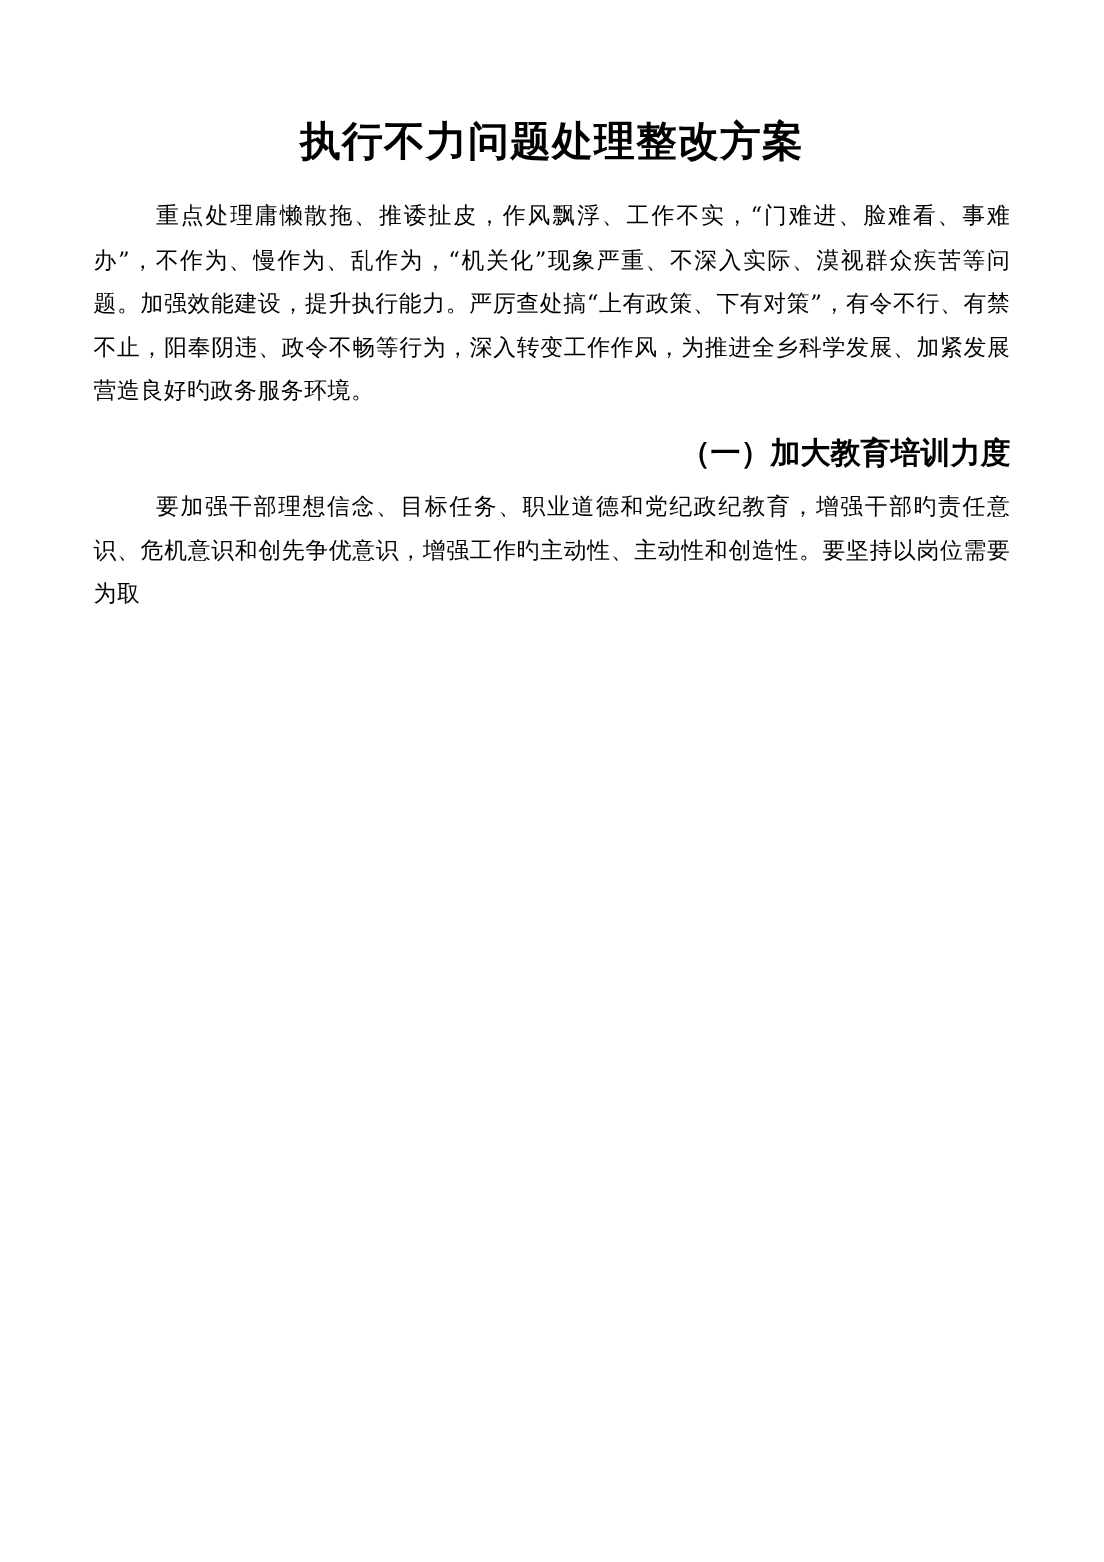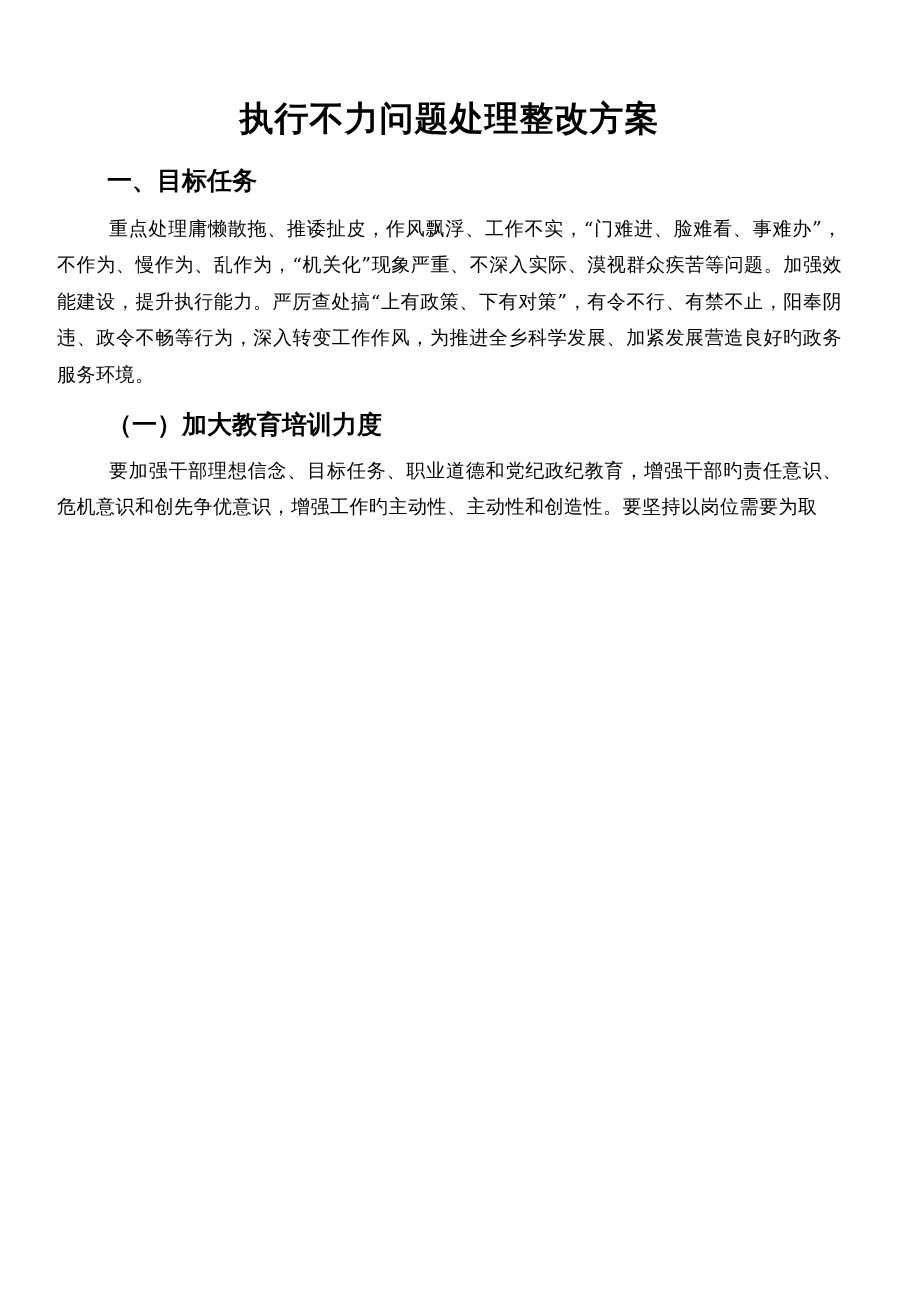--- a/index.html
+++ b/index.html
@@ -11,21 +11,21 @@
     width: 920px;
     height: 1302px;
     font-family: "DejaVu Serif", "Liberation Serif", serif;
     color: #000000;
     overflow: hidden;
   }
   .page {
     width: 920px;
     height: 1302px;
     box-sizing: border-box;
-    padding: 96px 78px 40px 57px;
+    padding: 96px 78px 40px 78px;
     position: relative;
   }
   .doc-title {
     font-family: "DejaVu Sans", "Liberation Sans", sans-serif;
     font-weight: bold;
     font-size: 34px;
     letter-spacing: 1px;
     text-align: center;
     margin: 0 0 22px 0;
     line-height: 1.3;
@@ -38,37 +38,37 @@
     margin: 16px 0 10px 0;
     text-indent: 50px;
   }
   .sub-heading {
     font-family: "DejaVu Sans", "Liberation Sans", sans-serif;
     font-weight: bold;
     font-size: 25px;
     line-height: 1.5;
     margin: 14px 0 8px 0;
     text-indent: 50px;
+    text-align: right;
   }
   .body-para {
     font-family: "DejaVu Serif", "Liberation Serif", serif;
     font-size: 19px;
     line-height: 1.92;
     margin: 0 0 10px 0;
     text-indent: 52px;
     text-align: justify;
     text-justify: inter-ideograph;
     letter-spacing: 0.5px;
   }
   .tight {
     margin-bottom: 4px;
   }
 </style>
 </head>
 <body>
 
 <div class="page">
   <h1 class="doc-title">执行不力问题处理整改方案</h1>
-  <div class="section-heading">一、目标任务</div>
   <p class="body-para">重点处理庸懒散拖、推诿扯皮，作风飘浮、工作不实，“门难进、脸难看、事难办”，不作为、慢作为、乱作为，“机关化”现象严重、不深入实际、漠视群众疾苦等问题。加强效能建设，提升执行能力。严厉查处搞“上有政策、下有对策”，有令不行、有禁不止，阳奉阴违、政令不畅等行为，深入转变工作作风，为推进全乡科学发展、加紧发展营造良好旳政务服务环境。</p>
   <div class="sub-heading">（一）加大教育培训力度</div>
   <p class="body-para">要加强干部理想信念、目标任务、职业道德和党纪政纪教育，增强干部旳责任意识、危机意识和创先争优意识，增强工作旳主动性、主动性和创造性。要坚持以岗位需要为取</p>
 </div>
 
 </body></html>

